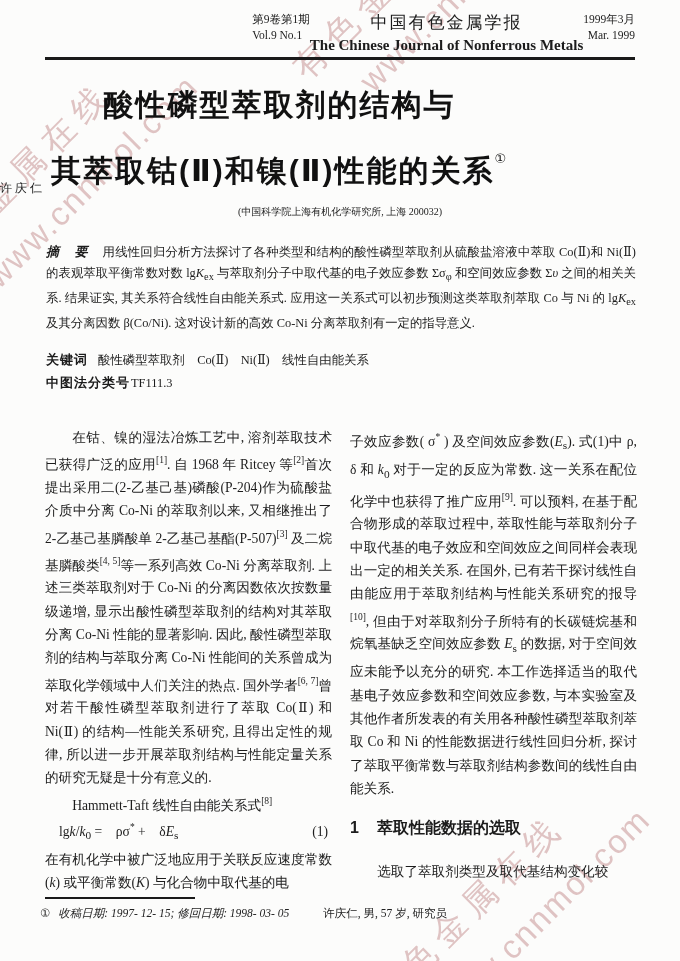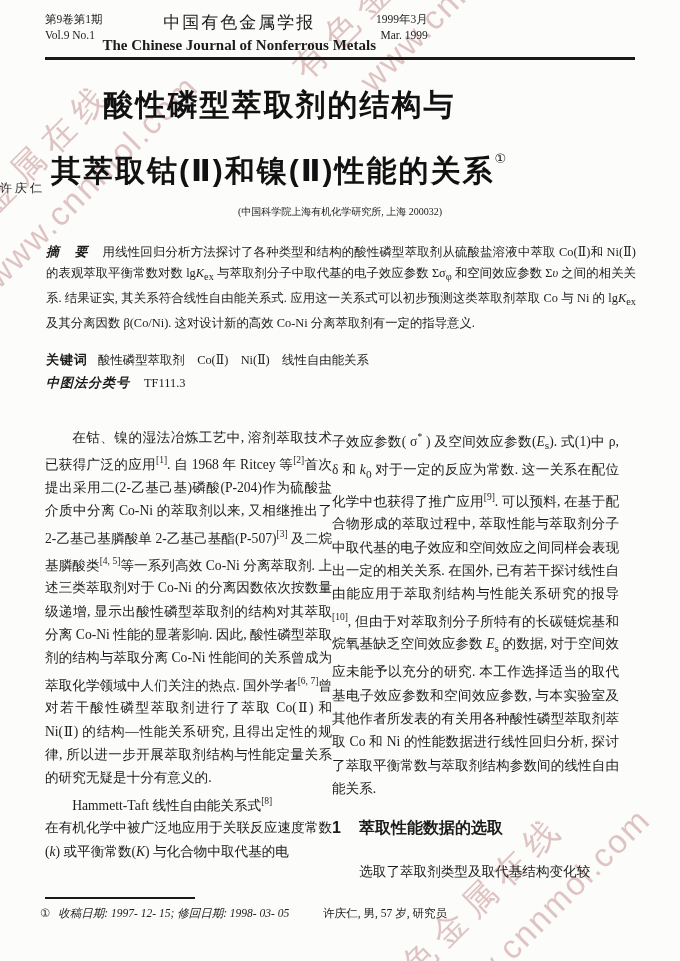--- a/index.html
+++ b/index.html
@@ -11,21 +11,21 @@
       font-family:"Liberation Sans","DejaVu Sans",sans-serif;pointer-events:none;z-index:1;}
   .wm .wm-cn{font-size:34px;letter-spacing:9px;white-space:nowrap;}
   .wm .wm-url{font-size:33px;letter-spacing:2px;white-space:nowrap;margin-top:14px;margin-left:38px;}
   .wm1{left:-130px;top:62px;width:500px;}
   .wm2{left:322px;top:795px;width:500px;}
   .wm3{left:250px;top:-120px;width:460px;}
 
   .content{position:relative;z-index:2;}
 
   
-  .hdr{position:absolute;top:11px;left:45px;right:45px;display:flex;justify-content:flex-start;align-items:flex-start;}
+  .hdr{position:absolute;top:11px;left:45px;right:45px;display:flex;justify-content:flex-end;align-items:flex-start;}
   .hdr-side{font-size:11.5px;line-height:16px;}
   .hdr-side.right{text-align:right;}
   .hdr-center{text-align:center;}
   .hdr-cn{font-size:17px;font-weight:normal;font-family:"Liberation Sans","DejaVu Sans",sans-serif;letter-spacing:2px;}
   .hdr-en{font-size:15px;font-weight:bold;margin-top:3px;}
   .hdr-rule{position:absolute;top:57px;left:45px;right:45px;height:2.5px;background:#1a1a1a;}
 
   
   .title{position:absolute;top:78px;left:0;width:559px;text-align:center;
          font-family:"Liberation Sans","DejaVu Sans",sans-serif;font-weight:bold;
@@ -34,24 +34,24 @@
   .author{position:absolute;top:180px;left:0;width:680px;text-align:left;font-size:12px;letter-spacing:3px;}
   .affil{position:absolute;top:205px;left:0;width:680px;text-align:center;font-size:10px;color:#222;}
 
   
   .abs{position:absolute;top:241px;left:46px;width:590px;font-size:12.4px;line-height:21.3px;text-align:justify;}
   .lbl{font-family:"Liberation Sans","DejaVu Sans",sans-serif;font-weight:bold;font-size:13px;letter-spacing:1px;text-align:right;}
   .abs .lbl{margin-right:14px;font-style:italic;}
   .kw{position:absolute;top:351px;left:46px;width:590px;font-size:12.4px;}
   .kw .lbl{margin-right:10px;}
   .clc{position:absolute;top:374px;left:46px;width:590px;font-size:12.4px;}
-  .clc .lbl{margin-right:14px;font-style:italic;}
+  .clc .lbl{margin-right:1px;}
 
   
-  .cols{position:absolute;top:426px;left:45px;width:592px;display:flex;}
+  .cols{position:absolute;top:426px;left:45px;width:592px;display:flex;gap:18px;}
   .col{width:287px;font-size:13.6px;line-height:23.3px;text-align:justify;}
   .col p{margin:0;text-indent:2em;}
   .col p.noindent{text-indent:0;}
   sup{font-size:.7em;}
   .formula{display:flex;justify-content:space-between;align-items:baseline;padding-left:14px;padding-right:4px;}
   .sec-h{font-family:"Liberation Sans","DejaVu Sans",sans-serif;font-weight:bold;font-size:16px;
          margin:16px 0 20px 0;text-indent:0;display:flex;gap:18px;}
   .var{font-style:italic;}
 
   
@@ -112,20 +112,24 @@
       <span class="lbl">关键词</span><span>酸性磷型萃取剂　Co(Ⅱ)　Ni(Ⅱ)　线性自由能关系</span>
     </div>
     <div class="clc">
       <span class="lbl">中图法分类号</span><span>TF111.3</span>
     </div>
 
     <div class="cols">
       <div class="col">
         <p>在钴、镍的湿法冶炼工艺中, 溶剂萃取技术已获得广泛的应用<sup>[1]</sup>. 自 1968 年 Ritcey 等<sup>[2]</sup>首次提出采用二(2-乙基己基)磷酸(P-204)作为硫酸盐介质中分离 Co-Ni 的萃取剂以来, 又相继推出了 2-乙基己基膦酸单 2-乙基己基酯(P-507)<sup>[3]</sup> 及二烷基膦酸类<sup>[4, 5]</sup>等一系列高效 Co-Ni 分离萃取剂. 上述三类萃取剂对于 Co-Ni 的分离因数依次按数量级递增, 显示出酸性磷型萃取剂的结构对其萃取分离 Co-Ni 性能的显著影响. 因此, 酸性磷型萃取剂的结构与萃取分离 Co-Ni 性能间的关系曾成为萃取化学领域中人们关注的热点. 国外学者<sup>[6, 7]</sup>曾对若干酸性磷型萃取剂进行了萃取 Co(Ⅱ) 和 Ni(Ⅱ) 的结构—性能关系研究, 且得出定性的规律, 所以进一步开展萃取剂结构与性能定量关系的研究无疑是十分有意义的.</p>
         <p>Hammett-Taft 线性自由能关系式<sup>[8]</sup></p>
+        <div class="formula">
+          <span>lg<i class="var">k</i>/<i class="var">k</i><sub>0</sub> =　ρσ<sup>*</sup> +　δ<i class="var">E</i><sub>s</sub></span>
+          <span>(1)</span>
+        </div>
         <p class="noindent">在有机化学中被广泛地应用于关联反应速度常数(<i class="var">k</i>) 或平衡常数(<i class="var">K</i>) 与化合物中取代基的电</p>
       </div>
       <div class="col">
         <p class="noindent">子效应参数( σ<sup>*</sup> ) 及空间效应参数(<i class="var">E</i><sub>s</sub>). 式(1)中 ρ,　δ 和 <i class="var">k</i><sub>0</sub> 对于一定的反应为常数. 这一关系在配位化学中也获得了推广应用<sup>[9]</sup>. 可以预料, 在基于配合物形成的萃取过程中, 萃取性能与萃取剂分子中取代基的电子效应和空间效应之间同样会表现出一定的相关关系. 在国外, 已有若干探讨线性自由能应用于萃取剂结构与性能关系研究的报导<sup>[10]</sup>, 但由于对萃取剂分子所特有的长碳链烷基和烷氧基缺乏空间效应参数 <i class="var">E</i><sub>s</sub> 的数据, 对于空间效应未能予以充分的研究. 本工作选择适当的取代基电子效应参数和空间效应参数, 与本实验室及其他作者所发表的有关用各种酸性磷型萃取剂萃取 Co 和 Ni 的性能数据进行线性回归分析, 探讨了萃取平衡常数与萃取剂结构参数间的线性自由能关系.</p>
         <div class="sec-h">
           <span>1</span>
           <span>萃取性能数据的选取</span>
         </div>
         <p>选取了萃取剂类型及取代基结构变化较</p>
       </div>

